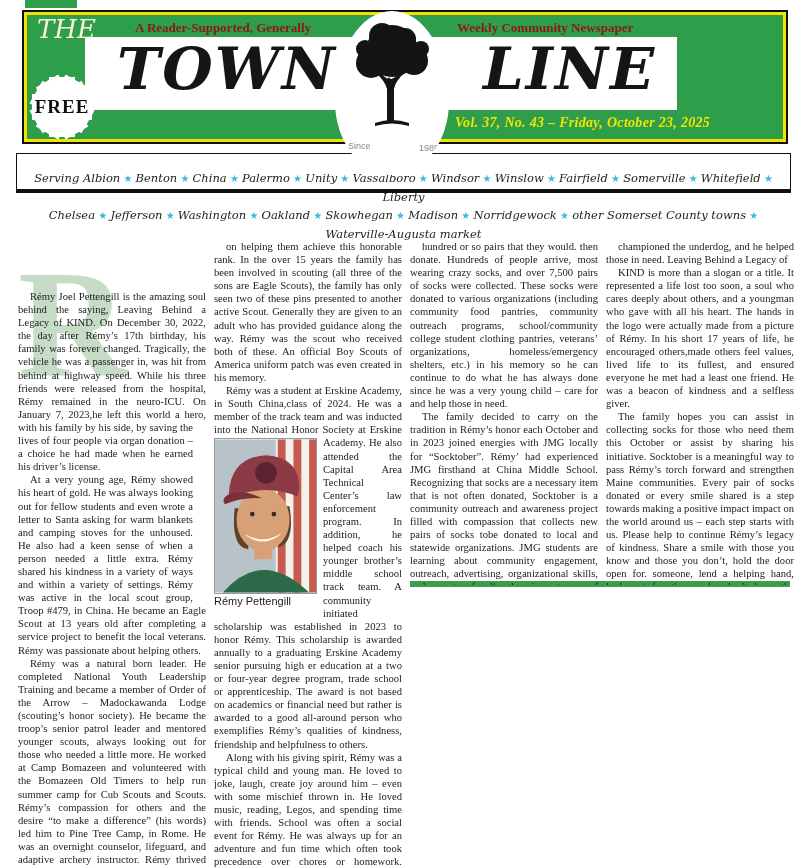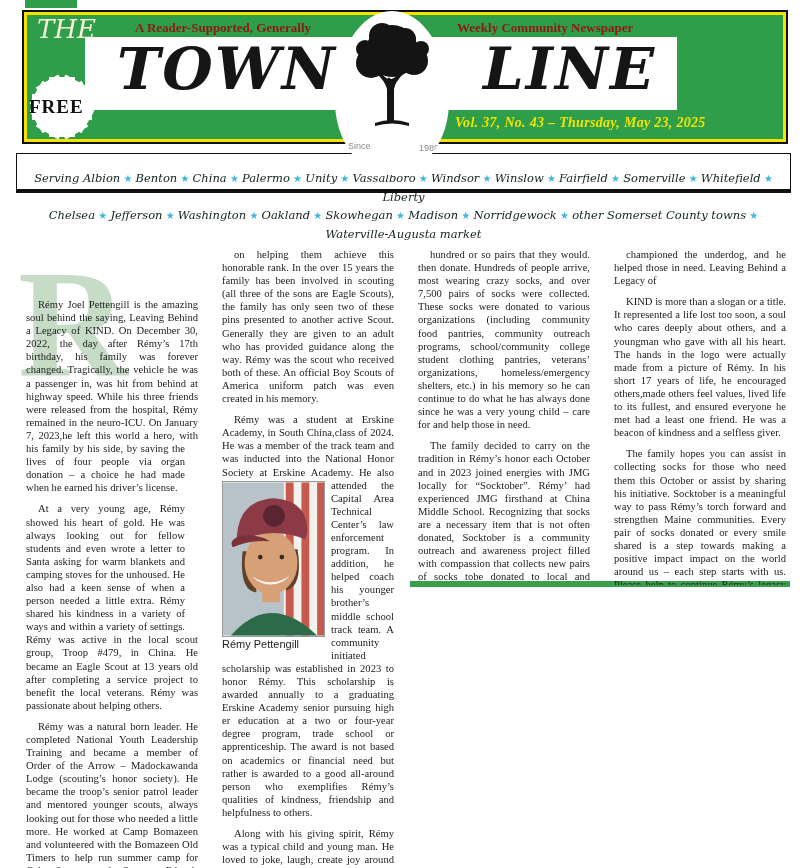--- a/index.html
+++ b/index.html
@@ -18,41 +18,41 @@
   .title-band{position:absolute;left:58px;top:22px;width:592px;height:73px;background:#ffffff;}
   .title-word{position:absolute;top:1px;font:italic bold 58px/1.1 "DejaVu Serif",serif;color:#151515;letter-spacing:2px;}
   .title-town{left:32px;}
   .title-line{left:398px;}
   .tree-oval{position:absolute;left:308px;top:-4px;width:114px;height:164px;background:#ffffff;
              border-radius:50% 50% 50% 50%/55% 55% 45% 45%;z-index:2;overflow:hidden;}
   .since{position:absolute;left:13px;bottom:24px;font:9px/1 "Liberation Sans",sans-serif;color:#8a8a8a;}
   .year{position:absolute;right:10px;bottom:22px;font:9px/1 "Liberation Sans",sans-serif;color:#8a8a8a;}
   .free-burst{position:absolute;left:2px;top:64px;width:66px;height:56px;z-index:3;}
   .burst-ray{position:absolute;left:3px;top:15px;width:60px;height:26px;background:#ffffff;}
-  .free-label{position:absolute;left:0;top:16px;width:66px;
+  .free-label{position:absolute;left:0;top:16px;width:66px;text-align:center;
               font:bold 19px/24px "Liberation Serif",serif;color:#101010;letter-spacing:1px;}
   .issue-line{position:absolute;left:428px;top:100px;font:italic bold 14px/1.2 "Liberation Serif",serif;
               color:#f2e400;letter-spacing:.3px;}
 
   
   .towns-box{position:absolute;left:16px;top:153px;width:775px;height:40px;background:#fff;
              border:1px solid #101010;border-bottom:4px solid #101010;text-align:center;
              font:italic 11.5px/18px "DejaVu Serif",serif;color:#13221f;padding-top:15px;box-sizing:border-box;}
   .towns-box .star{color:#41b6dc;font-style:normal;font-size:10px;}
 
   
   .headline{position:absolute;left:0;top:199px;width:100%;text-align:center;
             font:27px/1.2 "Liberation Serif",serif;color:#141414;letter-spacing:.2px;}
 
   
   .dropcap{position:absolute;left:18px;top:248px;z-index:0;
            font:bold 152px/1 "Liberation Serif",serif;color:#c6dcc6;}
   .col{position:absolute;top:240px;width:188px;height:628px;overflow:hidden;z-index:1;
        font:10.6px/13.1px "Liberation Serif",serif;text-align:justify;color:#1b1b1b;}
-  .col p{margin:8px;text-indent:12px;}
+  .col p{margin:0;text-indent:12px;}
   .col-1{left:18px;padding-top:50px;box-sizing:border-box;}
   .col-2{left:214px;}
   .col-3{left:410px;height:345px;}
   .col-4{left:606px;height:345px;}
   .intrude{float:right;width:13px;height:182px;}
 
   
   .photo-float{float:left;width:103px;margin:2px 6px 1px 0;}
   .photo-img{display:block;width:103px;height:156px;border:1px solid #9a9a9a;box-sizing:border-box;}
   .photo-caption{text-align:center;font:11px/14px "Liberation Sans",sans-serif;color:#222;
@@ -100,21 +100,21 @@
       <div class="free-burst">
         <div class="burst-ray" style="transform:rotate(0deg);"></div>
         <div class="burst-ray" style="transform:rotate(30deg);"></div>
         <div class="burst-ray" style="transform:rotate(60deg);"></div>
         <div class="burst-ray" style="transform:rotate(90deg);"></div>
         <div class="burst-ray" style="transform:rotate(120deg);"></div>
         <div class="burst-ray" style="transform:rotate(150deg);"></div>
         <div class="free-label">FREE</div>
       </div>
 
-      <div class="issue-line">Vol. 37, No. 43  –  Thursday, May 23, 2025</div>
+      <div class="issue-line">Vol. 37, No. 43  –  Friday, October 23, 2025</div>
     </div>
   </div>
 
   <div class="towns-box">
     <div>Serving Albion<span class="star"> ★ </span>Benton<span class="star"> ★ </span>China<span class="star"> ★ </span>Palermo<span class="star"> ★ </span>Unity<span class="star"> ★ </span>Vassalboro<span class="star"> ★ </span>Windsor<span class="star"> ★ </span>Winslow<span class="star"> ★ </span>Fairfield<span class="star"> ★ </span>Somerville<span class="star"> ★ </span>Whitefield<span class="star"> ★ </span>Liberty</div>
     <div>Chelsea<span class="star"> ★ </span>Jefferson<span class="star"> ★ </span>Washington<span class="star"> ★ </span>Oakland<span class="star"> ★ </span>Skowhegan<span class="star"> ★ </span>Madison<span class="star"> ★ </span>Norridgewock<span class="star"> ★ </span>other Somerset County towns<span class="star"> ★ </span>Waterville-Augusta market</div>
   </div>
 
 
   <div class="dropcap">R</div>

